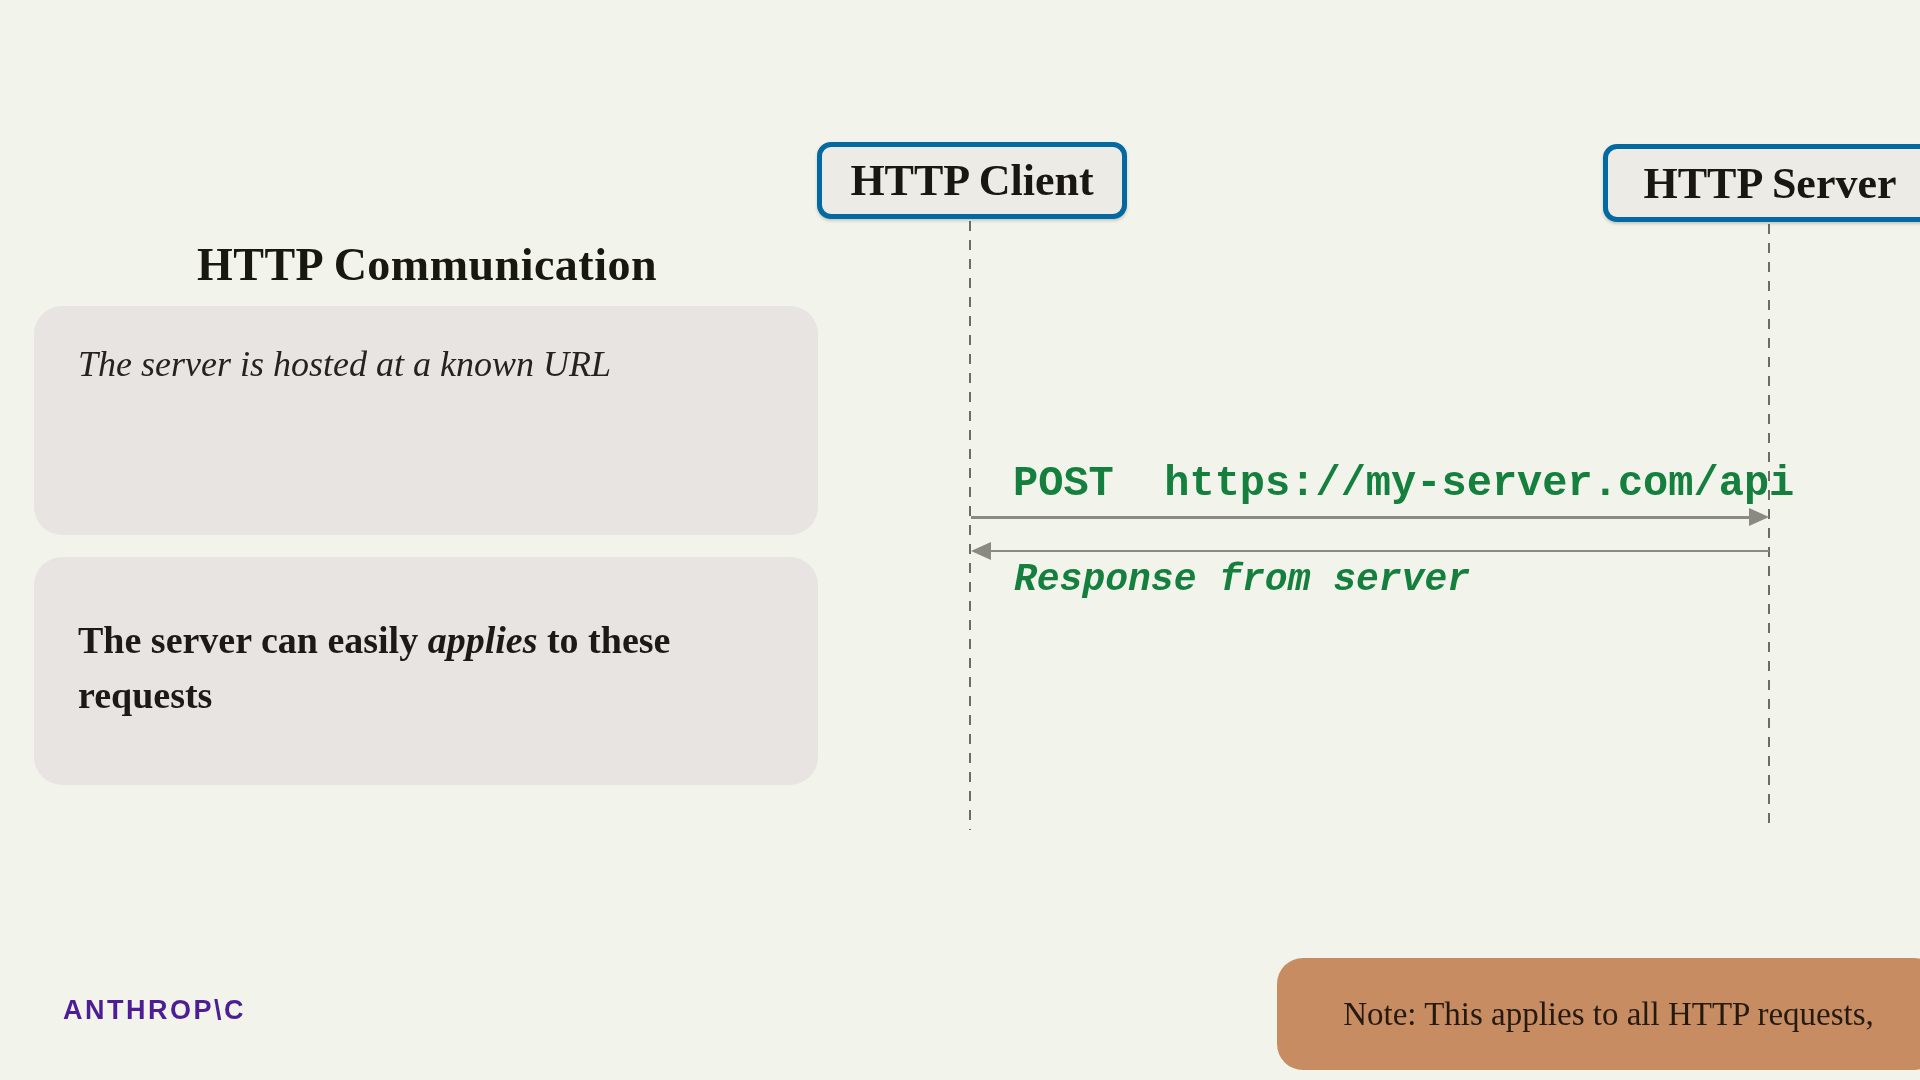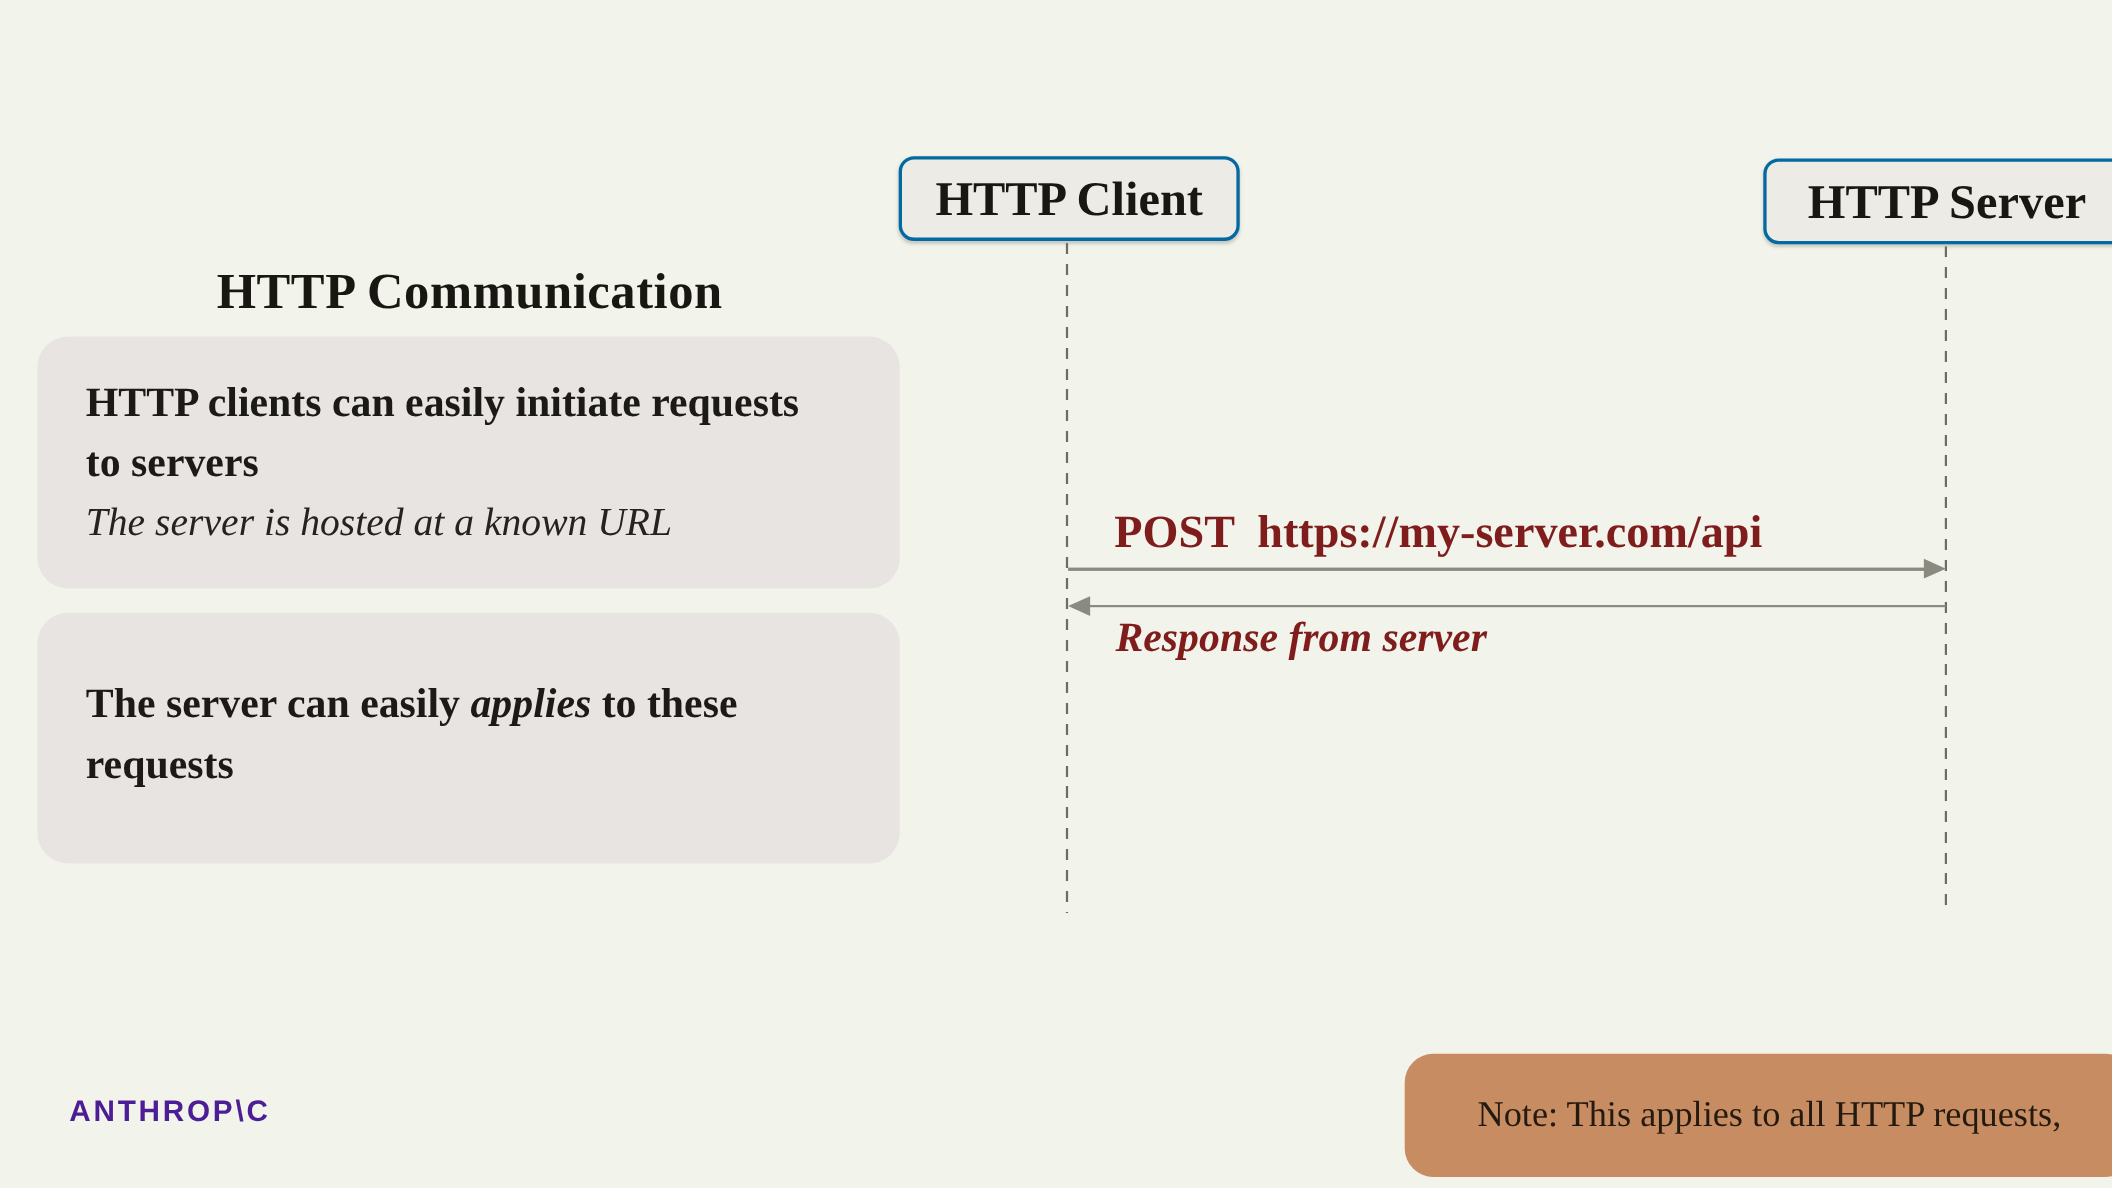--- a/index.html
+++ b/index.html
@@ -50,21 +50,21 @@
     line-height: 50px;
     font-weight: normal;
     color: #25231e;
     font-style: italic;
   }
 
   
   .actor {
     height: 77px;
     background: #edebe5;
-    border: 3px solid #0369a1;
+    border: 5px solid #0369a1;
     border-radius: 14px;
     box-sizing: border-box;
     display: flex;
     align-items: center;
     justify-content: center;
     font-size: 44px;
     font-weight: bold;
     color: #191712;
     box-shadow: 0 2px 3px rgba(70, 70, 58, 0.25);
   }
@@ -91,22 +91,23 @@
     border-left: 20px solid #8a8a80;
   }
   .arrowhead-left {
     left: 971px; top: 542px;
     border-top: 9px solid transparent;
     border-bottom: 9px solid transparent;
     border-right: 20px solid #8a8a80;
   }
   .msg-label {
     font-weight: bold;
-    color: #7f1d1d;
+    color: #15803d;
     white-space: pre;
+    font-family: Liberation Mono, monospace;
   }
   .msg-request  { left: 1013px; top: 460px; font-size: 42px; }
   .msg-response { left: 1014px; top: 558px; font-size: 38px; font-style: italic; }
 
   
   .note-box {
     left: 1277px;
     top: 958px;
     width: 663px; 
     height: 112px;
@@ -132,21 +133,20 @@
     letter-spacing: 2.5px;
     color: #4c1d95;
   }
 </style>
 </head>
 <body>
 
 <div class="abs slide-title">HTTP Communication</div>
 
 <div class="abs card card-1">
-  <div class="card-heading">HTTP clients can easily initiate requests to servers</div>
   <div class="card-sub">The server is hosted at a known URL</div>
 </div>
 
 <div class="abs card card-2">
   <div class="card-heading"><span>The server can easily </span><span class="em">applies</span><span> to these requests</span></div>
 </div>
 
 <div class="abs actor actor-client">
   <span>HTTP Client</span>
 </div>

